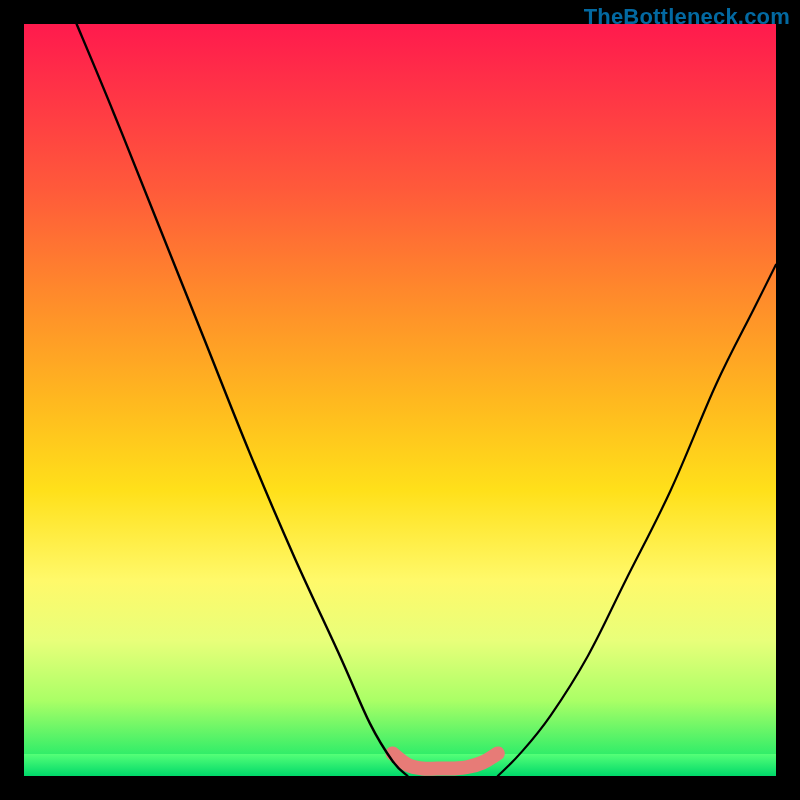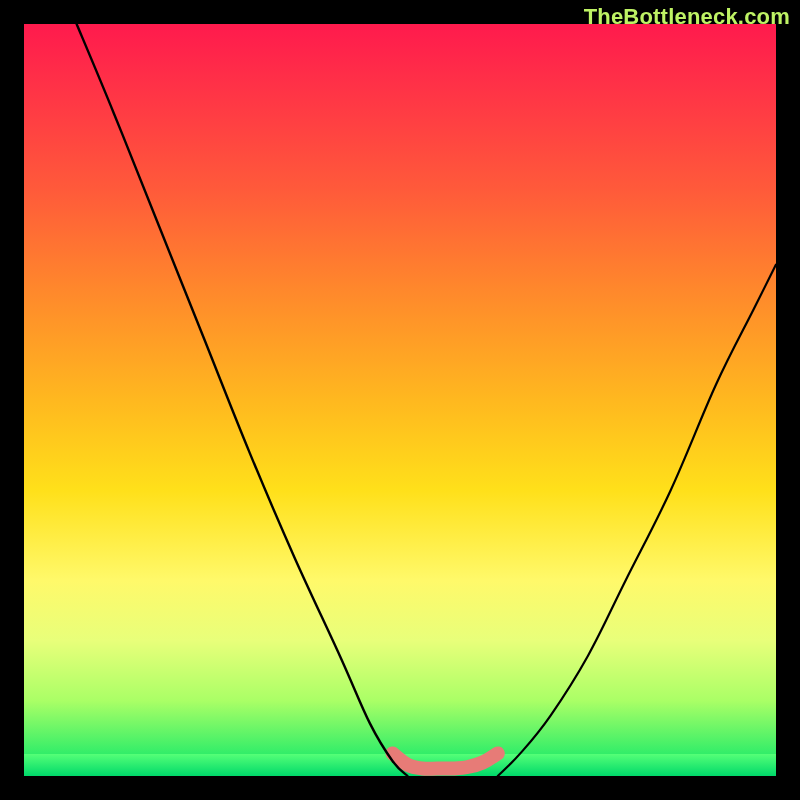--- a/index.html
+++ b/index.html
@@ -40,21 +40,21 @@
     left: 0;
     right: 0;
     bottom: 0;
     height: 22px;
     background: linear-gradient(to bottom, #55ff77 0%, #00d96a 100%);
   }
   .watermark {
     position: absolute;
     top: 4px;
     right: 10px;
-    color: #bef264;
+    color: #0369a1;
     font-size: 22px;
     font-weight: 600;
     letter-spacing: 0.2px;
     user-select: none;
     text-align: center;
   }
   svg.curves {
     position: absolute;
     left: 0;
     top: 0;

